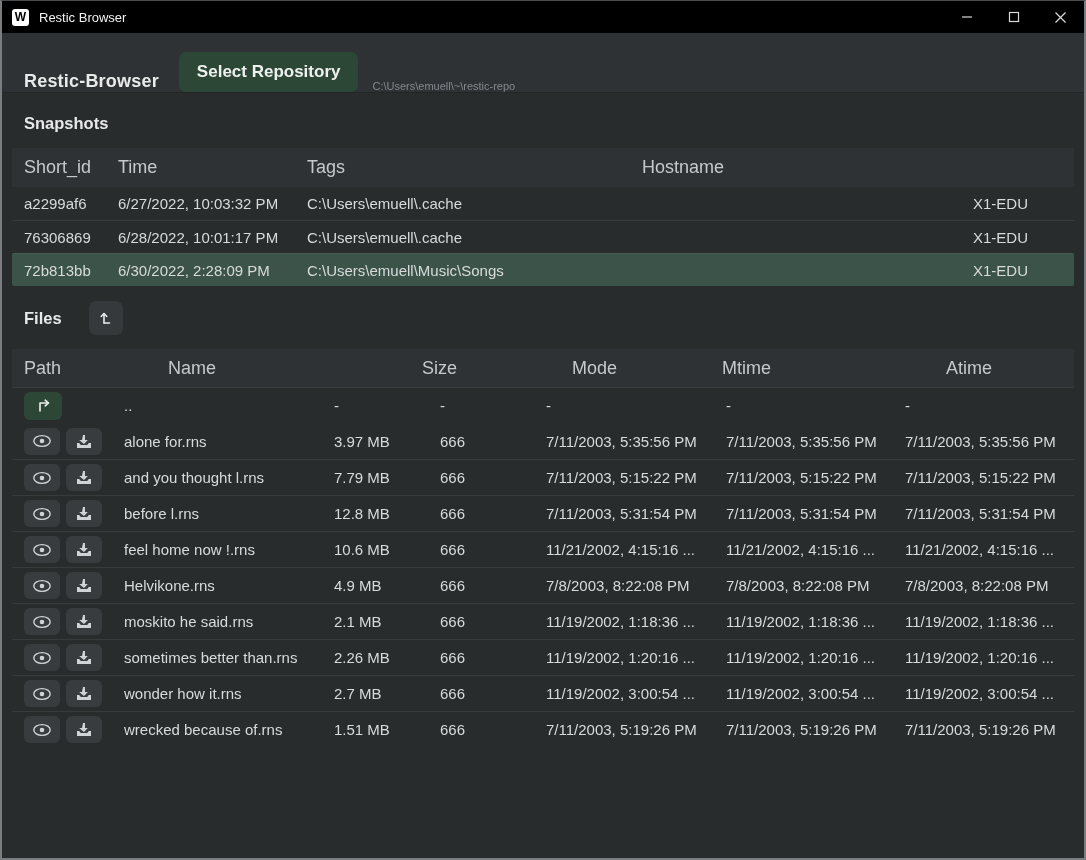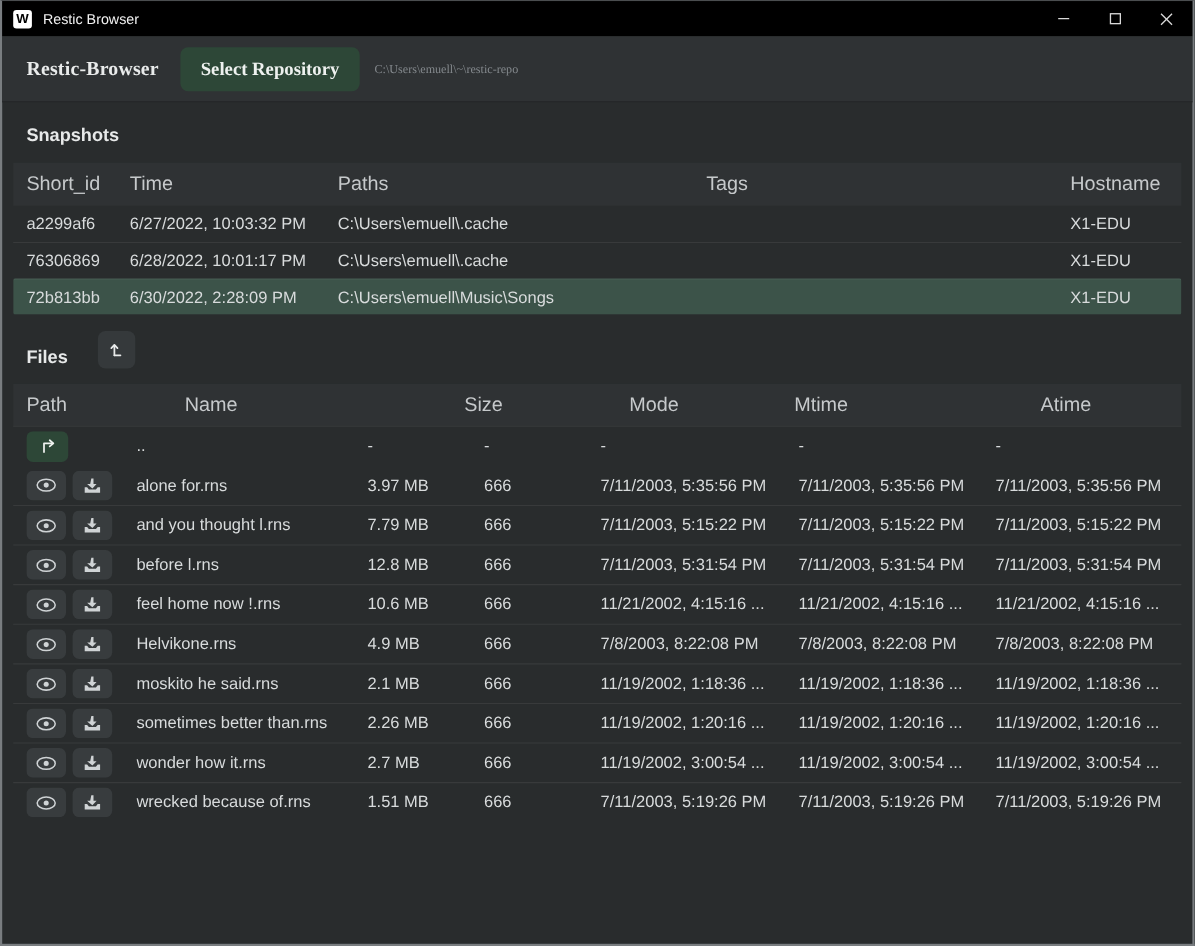--- a/index.html
+++ b/index.html
@@ -12,21 +12,21 @@
   .titlebar { height:32px; background:#000; display:flex; align-items:center; flex:0 0 auto; }
   .app-icon { width:17px; height:17px; margin-left:10px; background:#fff; border-radius:3px;
     color:#000; font-weight:bold; font-size:12px; display:flex; align-items:center; justify-content:center; }
   .titlebar-title { color:#f2f2f2; font-size:13px; margin-left:10px; }
   .win-controls { margin-left:auto; display:flex; height:100%; }
   .win-btn { width:47px; height:100%; display:flex; align-items:center; justify-content:center;
     color:#d9d9d9; background:transparent; border:none; cursor:pointer; }
 
   
   .header { height:60px; background:#2f3234; border-bottom:1px solid #232627;
-    display:flex; align-items:center; padding:0 22px; flex:0 0 auto;font-family:Liberation Serif, serif; }
+    display:flex; align-items:flex-end; padding:0 22px; flex:0 0 auto; }
   .app-title { color:#e9ebeb; font-size:18px; font-weight:bold; letter-spacing:.2px; }
   .select-repo { margin-left:20px; background:#2d4737; color:#eef1ef; font-weight:bold;
     font-size:17px; border:none; border-radius:7px; padding:10px 18px; cursor:pointer;
     font-family:inherit; }
   .repo-path { margin-left:14px; color:#84898d; font-size:11px; }
 
   
   .section-heading { color:#e7e9e9; font-size:16.5px; font-weight:bold; padding:21px 22px 15px 22px; }
 
   
@@ -37,21 +37,21 @@
   .grid { display:grid; align-items:center; padding-left:12px; padding-right:6px; }
   .cell { overflow:hidden; white-space:nowrap; padding-right:10px; }
 
   
   .snap-grid { grid-template-columns:94px 189px 335px 331px 1fr; }
   .snap-head { height:39px; }
   .snap-row { height:33px; cursor:default; }
   .snap-row.selected { background:#3c5349; border-radius:2px; }
 
   
-  .files-bar { display:flex; align-items:flex-end; padding:15px 18px 14px 22px; }
+  .files-bar { display:flex; align-items:center; padding:15px 18px 14px 22px; }
   .files-heading { color:#e7e9e9; font-size:16.5px; font-weight:bold; }
   .up-btn { width:34px; height:34px; margin-left:27px; background:#35393b; border:none;
     border-radius:7px; display:flex; align-items:center; justify-content:center; cursor:pointer; flex:0 0 auto; }
   .path-box { flex:1; height:34px; margin-left:6px; background:#3a3e41; border-radius:7px;
     display:flex; align-items:center; padding:0 12px; }
   .path-text { color:#c2c6c9; font-size:15px; margin-left:9px; flex:1;
     overflow:hidden; white-space:nowrap; }
   .path-clear { background:none; border:none; color:#b9bdc0; font-size:16px; cursor:pointer;
     padding:2px 5px; line-height:1; }
 
@@ -105,21 +105,20 @@
     <button class="select-repo">Select Repository</button>
     <div class="repo-path">C:\Users\emuell\~\restic-repo</div>
   </div>
 
   <div class="section-heading">Snapshots</div>
 
   <div class="tbl">
     <div class="tbl-head grid snap-grid snap-head">
       <div class="cell">Short_id</div>
       <div class="cell">Time</div>
-      <div class="cell">Paths</div>
       <div class="cell">Tags</div>
       <div class="cell">Hostname</div>
     </div>
     <div id="snap-body">
         <div class="tbl-row grid snap-grid snap-row">
           <div class="cell">a2299af6</div>
           <div class="cell">6/27/2022, 10:03:32 PM</div>
           <div class="cell">C:\Users\emuell\.cache</div>
           <div class="cell"></div>
           <div class="cell">X1-EDU</div>

